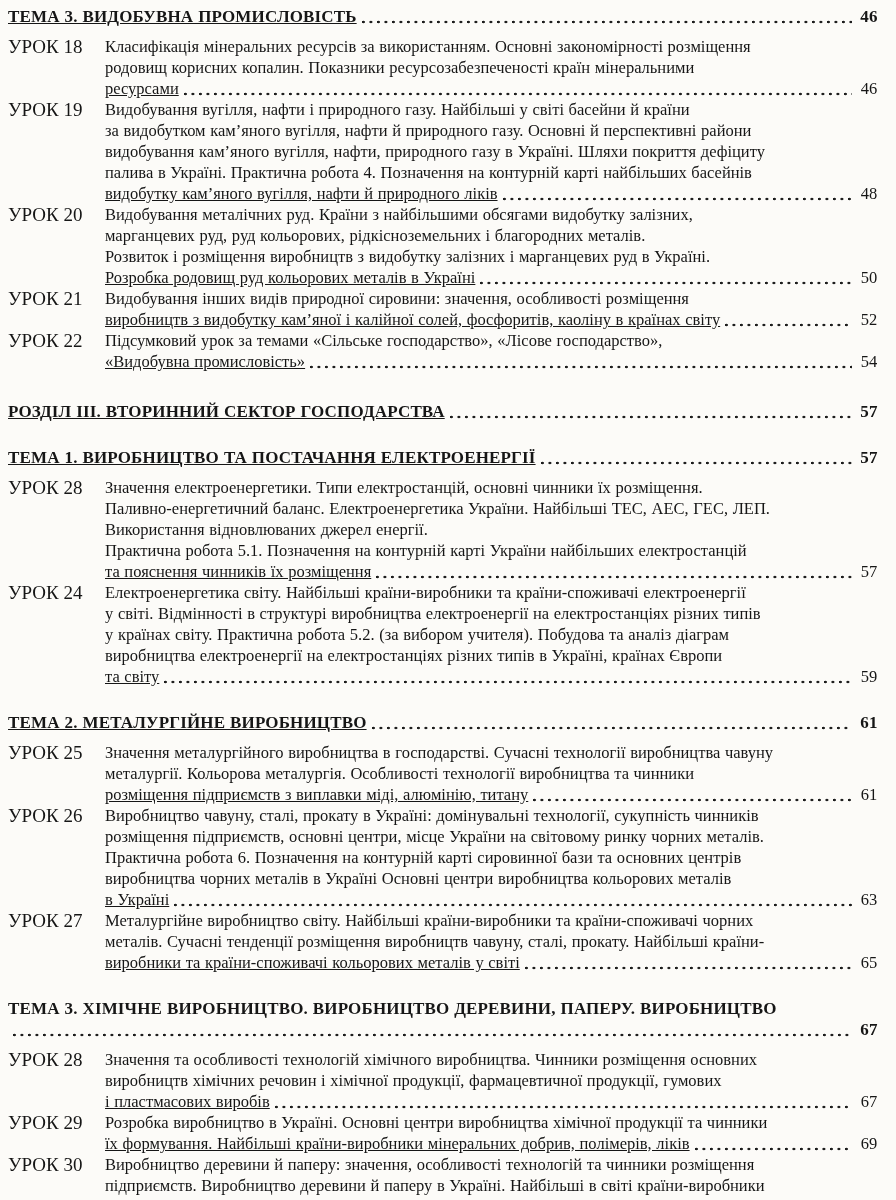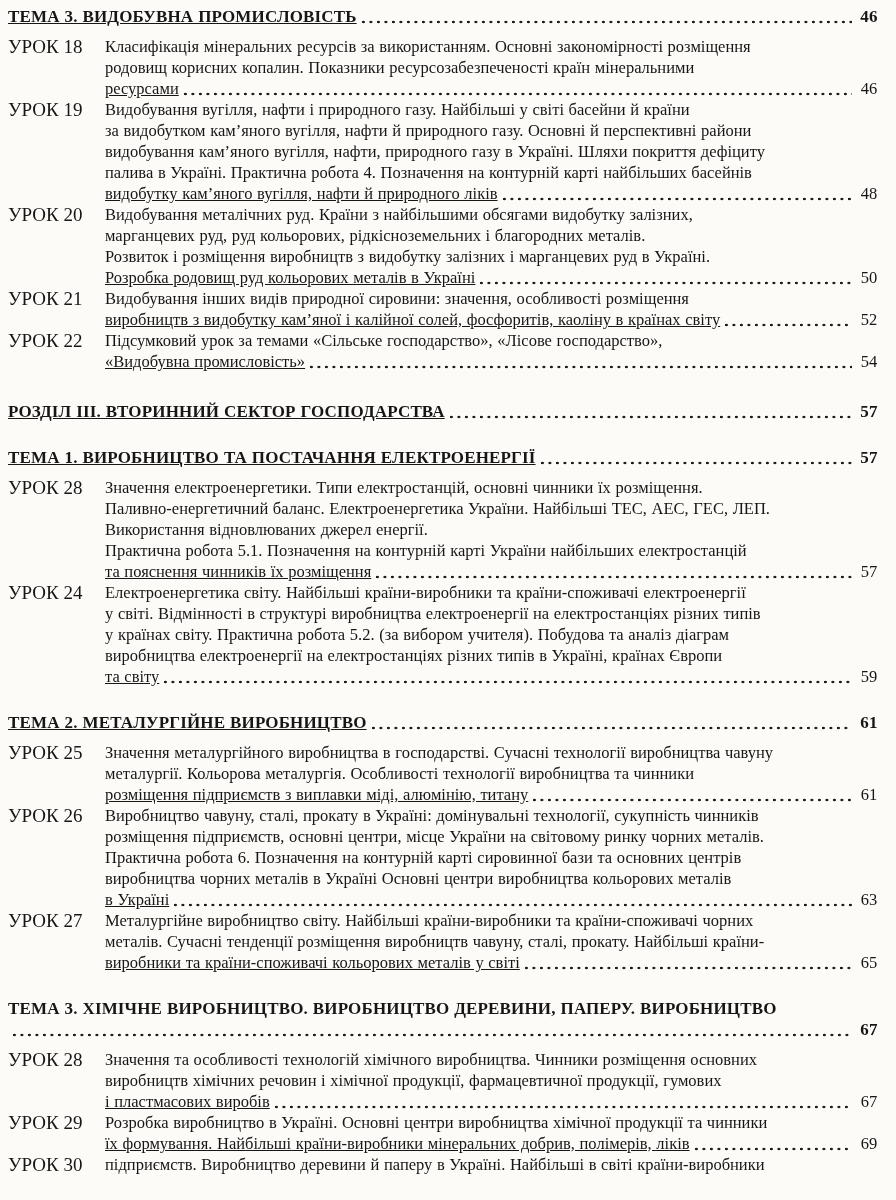--- a/index.html
+++ b/index.html
@@ -277,17 +277,18 @@
           <div class="line last">
             <span class="txt">їх формування. Найбільші країни-виробники мінеральних добрив, полімерів, ліків</span>
             <span class="dots"></span>
             <span class="pg">69</span>
           </div>
         </div>
       </div>
       <div class="entry lesson">
         <div class="label">УРОК 30</div>
         <div class="body">
+          <div class="line">Виробництво деревини й паперу: значення, особливості технологій та чинники розміщення</div>
           <div class="line">підприємств. Виробництво деревини й паперу в Україні. Найбільші в світі країни-виробники</div>
         </div>
       </div>
     </div>
 </div>
 
 </body></html>

